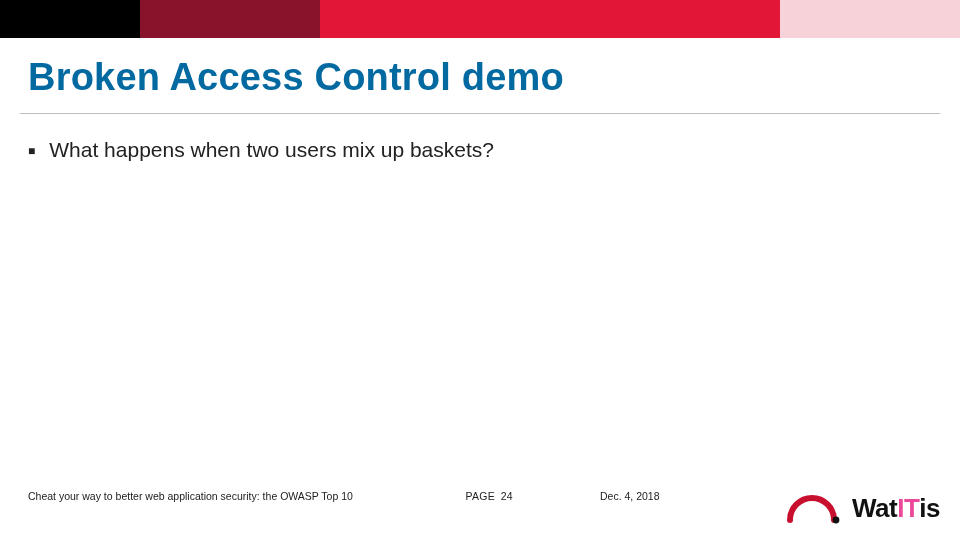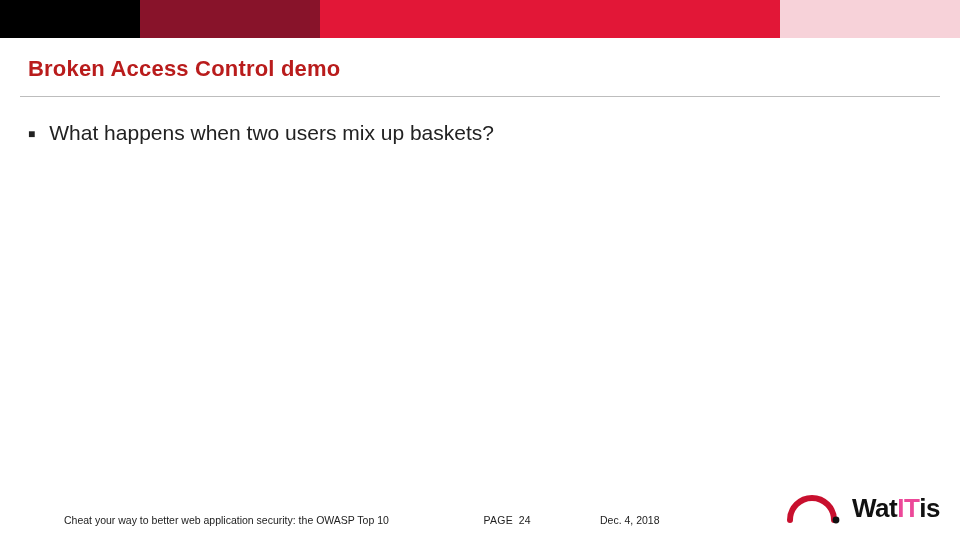--- a/index.html
+++ b/index.html
@@ -3,26 +3,26 @@
 <meta charset="utf-8">
 <style>
   * { margin: 0; padding: 0; box-sizing: border-box; }
   html, body { width: 960px; height: 540px; overflow: hidden; font-family: "Trebuchet MS", "Lucida Sans", Arial, sans-serif; background: #fff; }
   .slide { width: 960px; height: 540px; position: relative; display: flex; flex-direction: column; }
   .topbar { width: 100%; height: 38px; display: flex; }
   .tb-black { background: #000; flex: 0 0 140px; height: 100%; }
   .tb-dark  { background: #88132a; flex: 0 0 180px; height: 100%; }
   .tb-red   { background: #e21737; flex: 1 1 auto; height: 100%; }
   .tb-pink  { background: #f7d2d9; flex: 0 0 180px; height: 100%; }
-  .title { font-weight: bold; font-size: 22px; color: #b91c1c; padding: 18px 4px 8px 28px; letter-spacing: 0.2px; }
+  .title { font-weight: bold; font-size: 38px; color: #0369a1; padding: 18px 4px 8px 28px; letter-spacing: 0.2px; }
   .rule { height: 1px; background: #bdbdbd; margin: 6px 20px 0 20px; }
   .body { padding: 24px 28px 0 28px; }
   .bullet-row { display: flex; align-items: flex-start; gap: 14px; font-size: 21px; color: #222; }
   .bullet-mark { font-size: 12px; line-height: 26px; color: #222; }
-  .footer { position: absolute; left: 0; right: 0; bottom: 14px; display: flex; align-items: flex-end; padding: 0 20px 0 28px; font-size: 10.5px; color: #222; margin-left: 36px; }
+  .footer { position: absolute; left: 0; right: 0; bottom: 14px; display: flex; align-items: flex-start; padding: 0 20px 0 28px; font-size: 10.5px; color: #222; }
   .footer .left { flex: 0 0 auto; }
   .footer .center { flex: 1 1 auto; text-align: center; padding-left: 25px; }
   .footer .page-label { letter-spacing: 0.3px; }
   .footer .date { flex: 0 0 170px; text-align: left; }
   .logo { flex: 0 0 170px; display: flex; align-items: center; justify-content: flex-end; gap: 14px; }
   .logo-text { font-weight: 800; font-size: 26px; letter-spacing: -0.5px; color: #111; display: inline-flex; align-items: baseline; }
   .logo-text .it { color: #ec4899; }
   .logo-arc { width: 46px; height: 30px; position: relative; margin-bottom: 6px; }
   .logo-arc svg { position: absolute; left: -6px; bottom: -4px; }
 </style>

